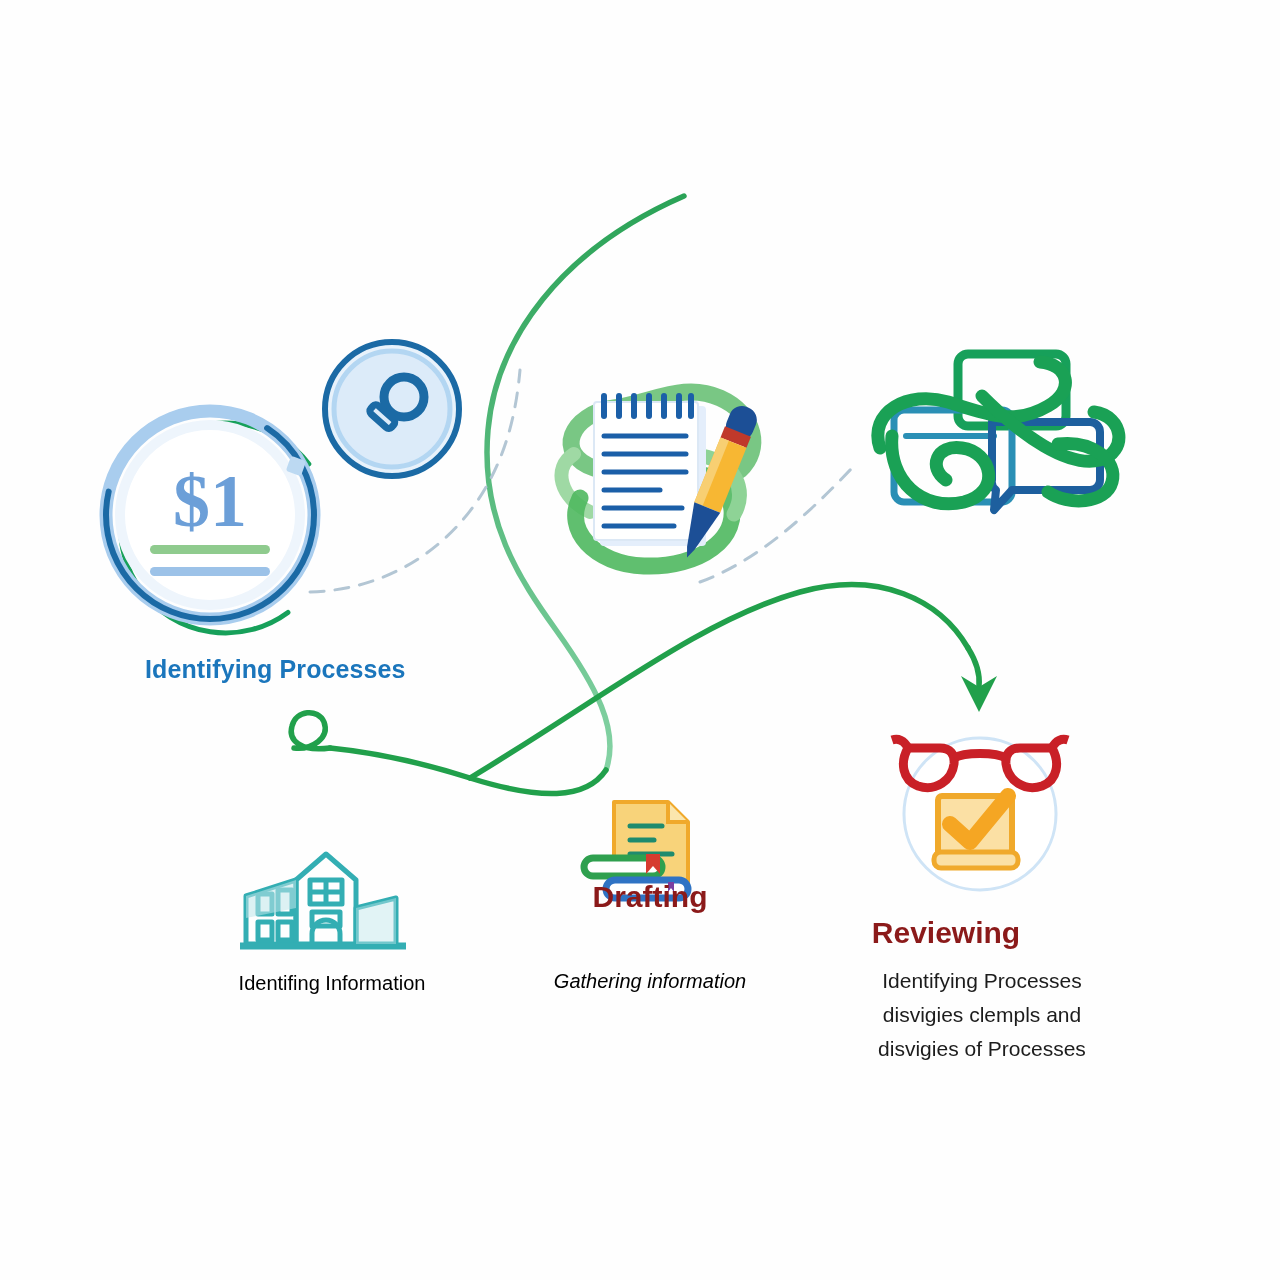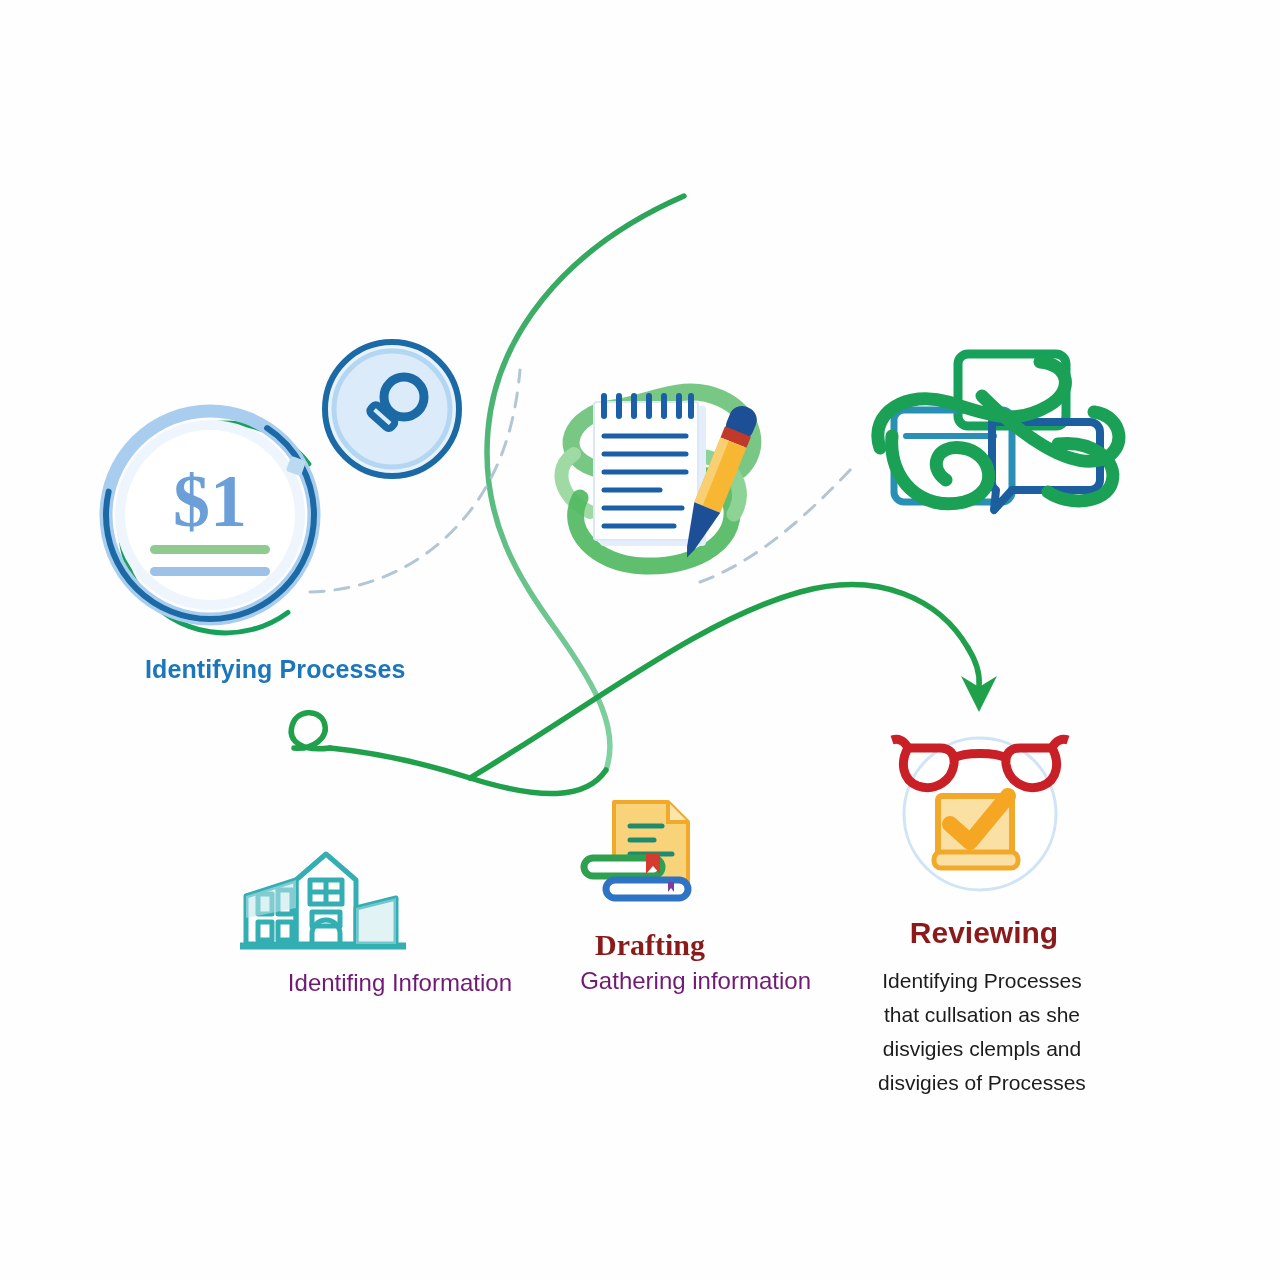--- a/index.html
+++ b/index.html
@@ -45,24 +45,24 @@
     position: absolute;
     color: #8b1a1a;
     font-weight: bold;
     font-size: 30px;
     white-space: nowrap;
     text-align: center;
     width: 340px;
   }
   .body-text {
     position: absolute;
-    color: #701a75;
-    font-size: 24px;
+    color: #000000;
+    font-size: 20px;
     line-height: 34px;
-    text-align: right;
+    text-align: center;
     width: 360px;
   }
   .body-text-narrow {
     position: absolute;
     color: #1c1c1c;
     font-size: 21px;
     line-height: 34px;
     text-align: center;
     width: 400px;
   }
@@ -230,23 +230,23 @@
 
       <rect x="8" y="60" width="78" height="18" rx="9" fill="#ffffff" stroke="#2fa04f" stroke-width="7"></rect>
 
       <rect x="30" y="82" width="82" height="18" rx="9" fill="#ffffff" stroke="#2f73c4" stroke-width="7"></rect>
 
       <path d="M70 56 L84 56 L84 76 L77 68 L70 76 Z" fill="#d63b2f"></path>
       <path d="M92 84 L98 84 L98 94 L95 90 L92 94 Z" fill="#7a3fa0"></path>
     </svg>
   </div>
 
-  <div class="heading-red" style="left:480px; top:928px;font-family:Liberation Serif, serif;">Drafting</div>
-
-  <div class="body-text" style="left:451px; top:964px;">
+  <div class="heading-red" style="left:480px; top:880px;">Drafting</div>
+
+  <div class="body-text" style="left:470px; top:964px;font-style:italic;">
     <div>Gathering information</div>
   </div>
 
   <div class="node" style="left:884px; top:722px; width:192px; height:190px;">
     <svg width="192" height="190" viewBox="0 0 192 190">
       <circle cx="96" cy="92" r="76" fill="#ffffff" stroke="#cfe4f6" stroke-width="3"></circle>
 
       <rect x="54" y="74" width="74" height="62" rx="4" fill="#fbe0a4" stroke="#f0a92b" stroke-width="6"></rect>
       <rect x="50" y="130" width="84" height="16" rx="7" fill="#fbe0a4" stroke="#f0a92b" stroke-width="5"></rect>
       <path d="M66 102 L86 120 L124 74" fill="none" stroke="#f5a623" stroke-width="16" stroke-linecap="round" stroke-linejoin="round"></path>
@@ -254,22 +254,21 @@
       <g fill="none" stroke="#c92027" stroke-width="9" stroke-linejoin="round">
         <path d="M24 26 C16 40 18 58 34 64 C52 70 68 58 70 42 C71 32 66 26 56 26 Z"></path>
         <path d="M168 26 C176 40 174 58 158 64 C140 70 124 58 122 42 C121 32 126 26 136 26 Z"></path>
         <path d="M70 36 C80 30 112 30 122 36"></path>
         <path d="M24 26 C20 18 14 16 8 18"></path>
         <path d="M168 26 C172 18 178 16 184 18"></path>
       </g>
     </svg>
   </div>
 
-  <div class="heading-red" style="left:814px; top:916px;">Reviewing</div>
+  <div class="heading-red" style="left:776px; top:916px;">Reviewing</div>
 
   <div class="body-text-narrow" style="left:782px; top:964px;">
     <div>Identifying Processes</div>
-    <div>that cullsation as she</div>
     <div>disvigies clempls and</div>
     <div>disvigies of Processes</div>
   </div>
 
 </div>
 
 </body></html>

